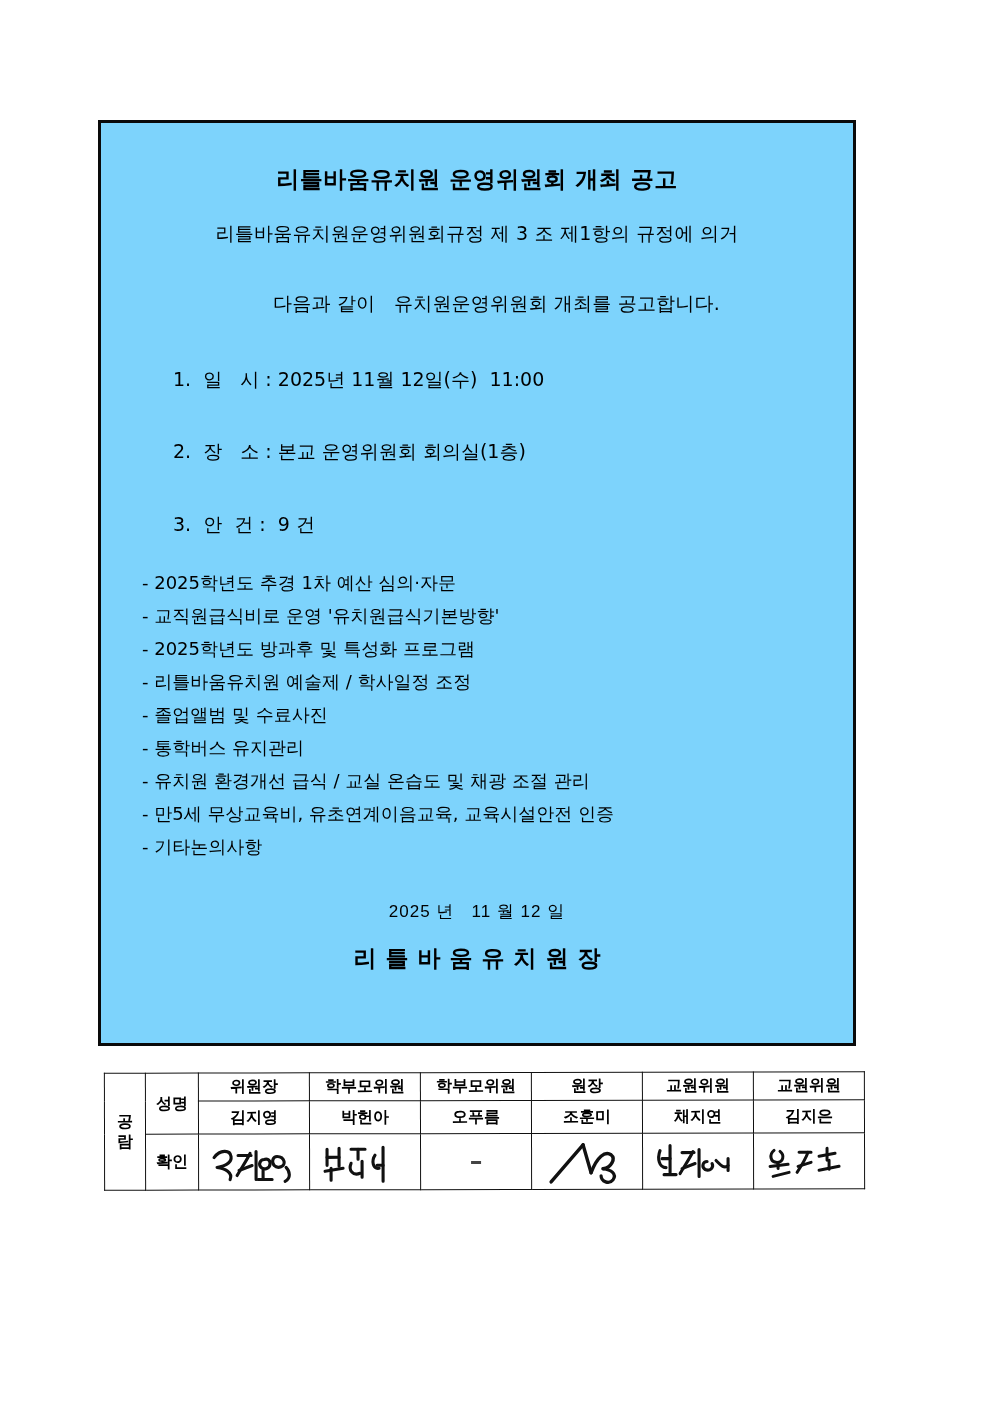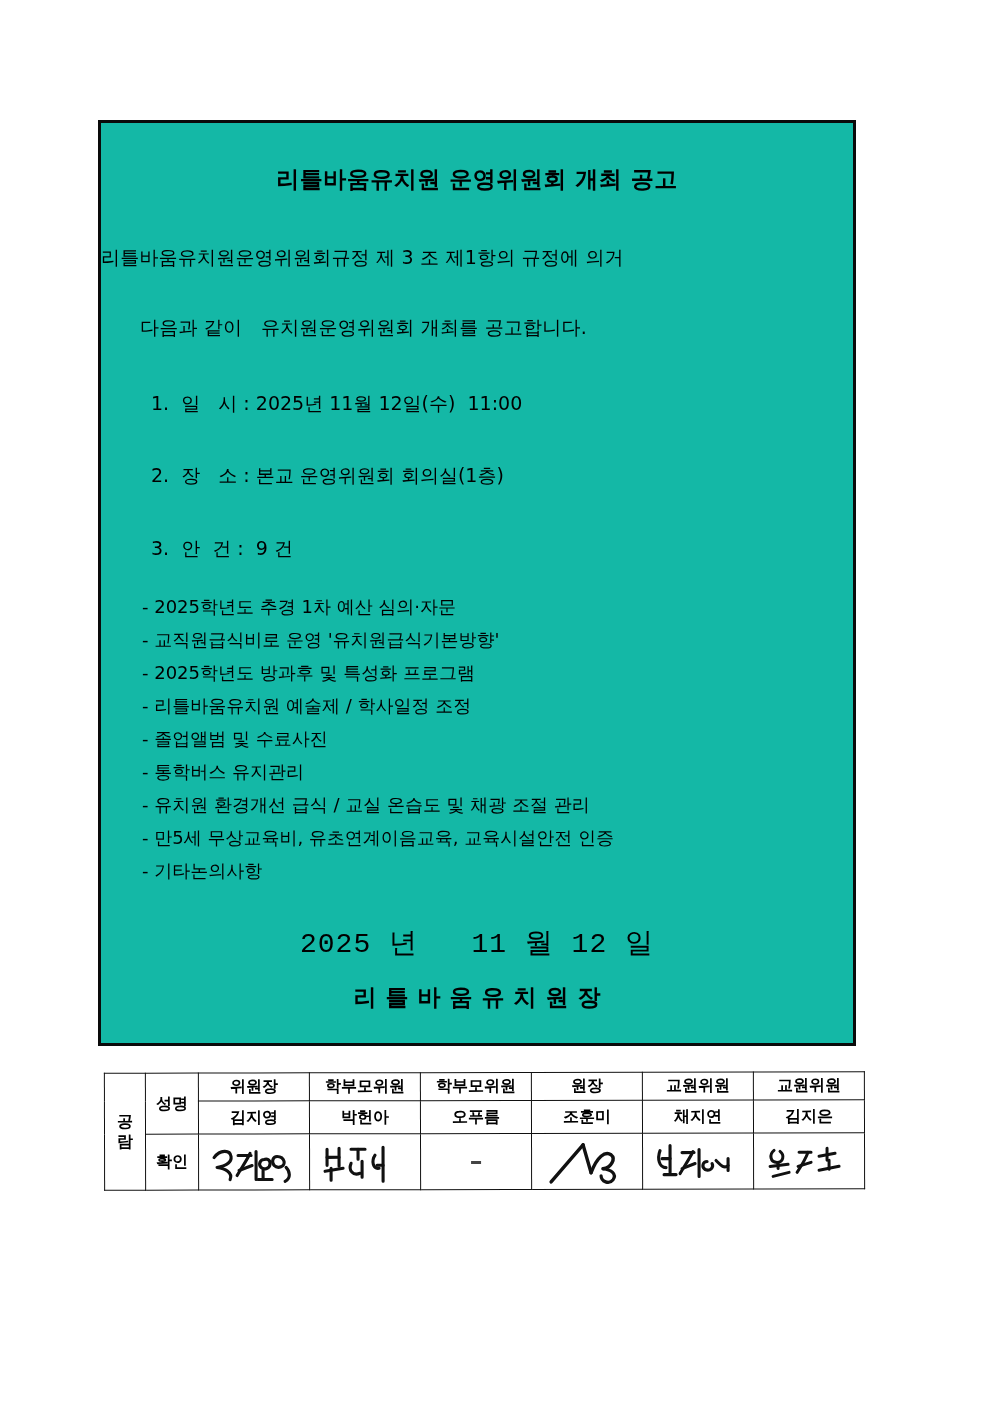--- a/index.html
+++ b/index.html
@@ -19,50 +19,51 @@
 
   
   .notice-box {
     position: absolute;
     left: 98px;
     top: 120px;
     width: 758px;
     height: 926px;
     border: 3px solid #0a0a0a;
     box-sizing: border-box;
-    background: #14b8a6;
+    background: #7dd3fc;
   }
 
   .notice-title {
     text-align: center;
     font-size: 23px;
     font-weight: bold;
     letter-spacing: 0.5px;
     margin-top: 42px;
     line-height: 1.3;
   }
 
   .intro-block {
-    margin-top: 48px;
+    margin-top: 24px;
+    text-align: center;
   }
   .intro-line {
     font-size: 19px;
     line-height: 1.5;
     letter-spacing: 0.2px;
     white-space: pre;
   }
   .intro-line + .intro-line {
     margin-top: 42px;
     padding-left: 39px;
   }
 
   
   .num-list {
     margin-top: 48px;
-    padding-left: 50px;
+    padding-left: 72px;
   }
   .num-row {
     font-size: 19px;
     line-height: 1.4;
     white-space: pre;
     margin-bottom: 46px;
   }
   .num-row:last-child {
     margin-bottom: 0;
   }
@@ -81,22 +82,22 @@
   .agenda-item:last-child {
     margin-bottom: 0;
   }
 
   
   .sign-block {
     margin-top: 44px;
     text-align: center;
   }
   .sign-date {
-    font-family: Liberation Mono, monospace;
-    font-size: 28px;
+    font-family: Liberation Sans, sans-serif;
+    font-size: 17px;
     letter-spacing: 1px;
     white-space: pre;
   }
   .sign-org {
     margin-top: 20px;
     font-size: 23px;
     font-weight: bold;
     letter-spacing: 9px;
     padding-left: 9px;
     white-space: pre;

